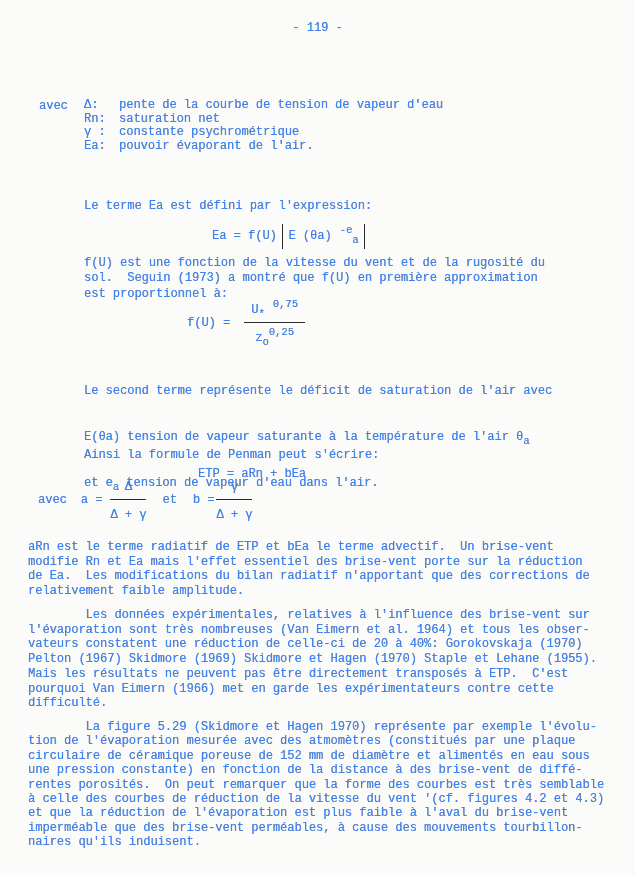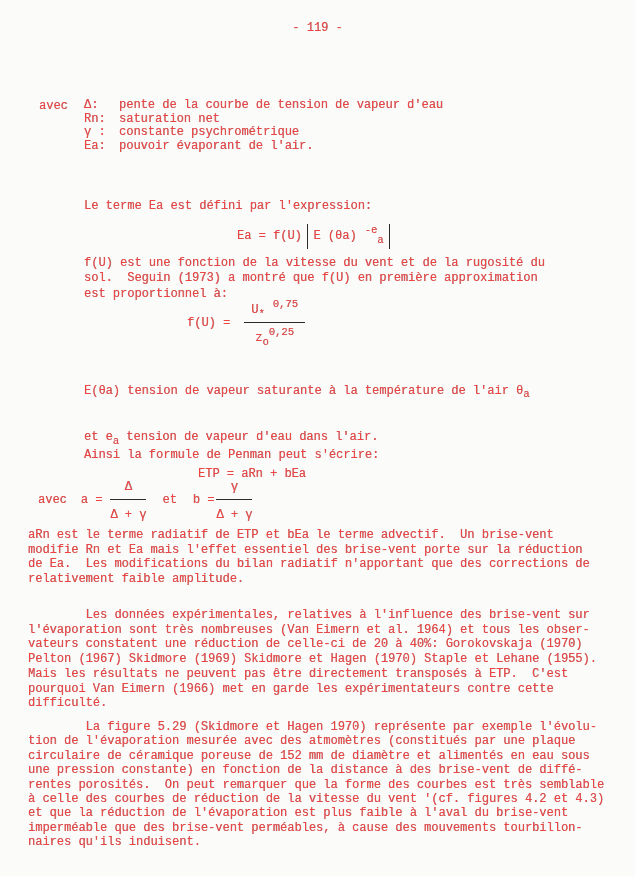--- a/index.html
+++ b/index.html
@@ -3,21 +3,21 @@
 <meta charset="utf-8">
 <style>
   html, body { margin: 0; padding: 0; background: #fbfbf9; }
   .page {
     position: relative;
     width: 635px;
     height: 876px;
     background: #fbfbf9;
     font-family: "Liberation Mono", "DejaVu Sans Mono", monospace;
     font-size: 12px;
-    color: #ef4444;
+    color: #3b82f6;
     overflow: hidden;
     text-shadow: 0.3px 0.3px 0.4px rgba(43,43,43,0.45);
   }
   .abs { position: absolute; }
   .pre { white-space: pre; }
   .center { left: 0; right: 0; text-align: center; }
 
   
   .def-intro { position: absolute; left: 0; top: 0; }
   .def-rows { margin-left: 45px; line-height: 13.6px; }
@@ -68,41 +68,42 @@
         <span class="def-sym">γ :</span><span>constante psychrométrique</span>
       </div>
       <div>
         <span class="def-sym">Ea:</span><span>pouvoir évaporant de l'air.</span>
       </div>
     </div>
   </div>
 
   <div class="abs" style="left:84px; top:199px;">Le terme Ea est défini par l'expression:</div>
 
-  <div class="abs formula-row" style="left:212px; top:222px; height:28px;margin-left:25px;">
+  <div class="abs formula-row" style="left:212px; top:222px; height:28px;">
     <span>Ea = f(U)</span>
     <span class="vbar"></span>
     <span>E (θa)</span>
     <span class="nosplit gap-s"><span class="sup">-e</span><span class="sub">a</span></span>
     <span class="vbar"></span>
   </div>
 
   <div class="abs pre lh-154" style="left:84px; top:256px;">f(U) est une fonction de la vitesse du vent et de la rugosité du
 sol.  Seguin (1973) a montré que f(U) en première approximation
 est proportionnel à:</div>
 
   <div class="abs formula-row" style="left:187px; top:300px; height:46px;justify-content:space-between;">
     <span>f(U) =</span>
     <span class="frac gap-m">
       <span class="num"><span>U</span><span class="sub">*</span><span class="sup gap-s">0,75</span></span>
       <span class="den"><span>z</span><span class="sub">o</span><span class="sup">0,25</span></span>
     </span>
   </div>
 
   <div class="abs lh-154 pre" style="left:84px; top:353px;">
+    <div><span>Le second terme représente le déficit de saturation de l'air avec</span></div>
     <div><span>E(θa) tension de vapeur saturante à la température de l'air θ</span><span class="sub">a</span></div>
     <div><span>et e</span><span class="sub">a</span><span> tension de vapeur d'eau dans l'air.</span></div>
   </div>
 
   <div class="abs" style="left:84px; top:448px;">Ainsi la formule de Penman peut s'écrire:</div>
 
   <div class="abs" style="left:198px; top:467px;">ETP = aRn + bEa</div>
 
   <div class="abs formula-row" style="left:38px; top:481px; height:38px;">
     <span>avec</span>
@@ -112,21 +113,21 @@
       <span class="den">Δ + γ</span>
     </span>
     <span class="gap-l">et</span>
     <span class="gap-l">b =</span>
     <span class="frac" style="margin-left:2px;">
       <span class="num">γ</span>
       <span class="den">Δ + γ</span>
     </span>
   </div>
 
-  <div class="abs pre lh-146" style="left:28px; top:528px;">aRn est le terme radiatif de ETP et bEa le terme advectif.  Un brise-vent
+  <div class="abs pre lh-146" style="left:28px; top:540px;">aRn est le terme radiatif de ETP et bEa le terme advectif.  Un brise-vent
 modifie Rn et Ea mais l'effet essentiel des brise-vent porte sur la réduction
 de Ea.  Les modifications du bilan radiatif n'apportant que des corrections de
 relativement faible amplitude.</div>
 
   <div class="abs pre lh-147" style="left:28px; top:608px;">        Les données expérimentales, relatives à l'influence des brise-vent sur
 l'évaporation sont très nombreuses (Van Eimern et al. 1964) et tous les obser-
 vateurs constatent une réduction de celle-ci de 20 à 40%: Gorokovskaja (1970)
 Pelton (1967) Skidmore (1969) Skidmore et Hagen (1970) Staple et Lehane (1955).
 Mais les résultats ne peuvent pas être directement transposés à ETP.  C'est
 pourquoi Van Eimern (1966) met en garde les expérimentateurs contre cette

